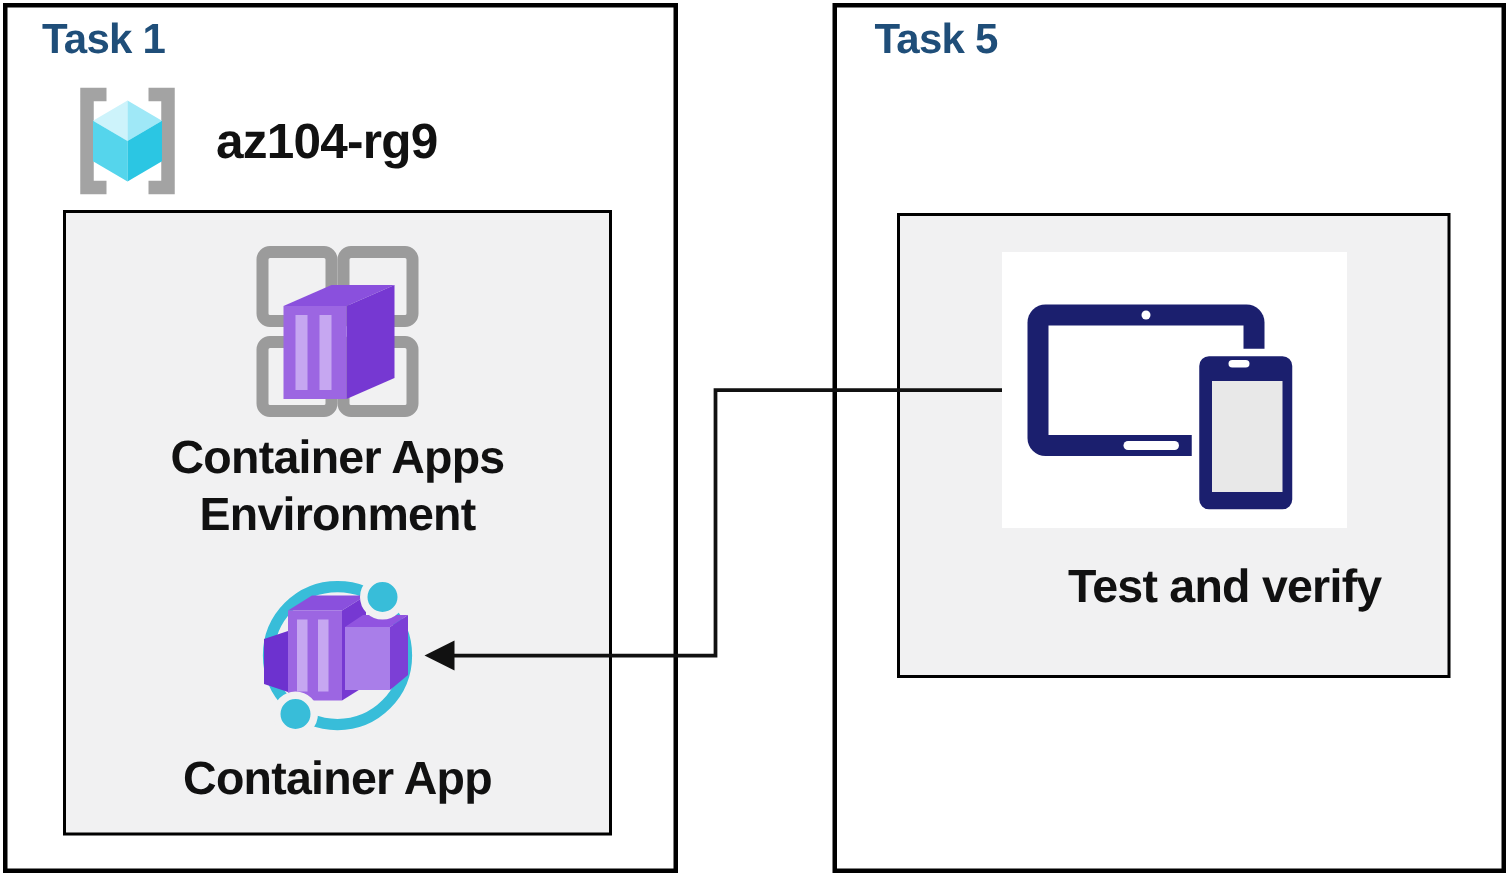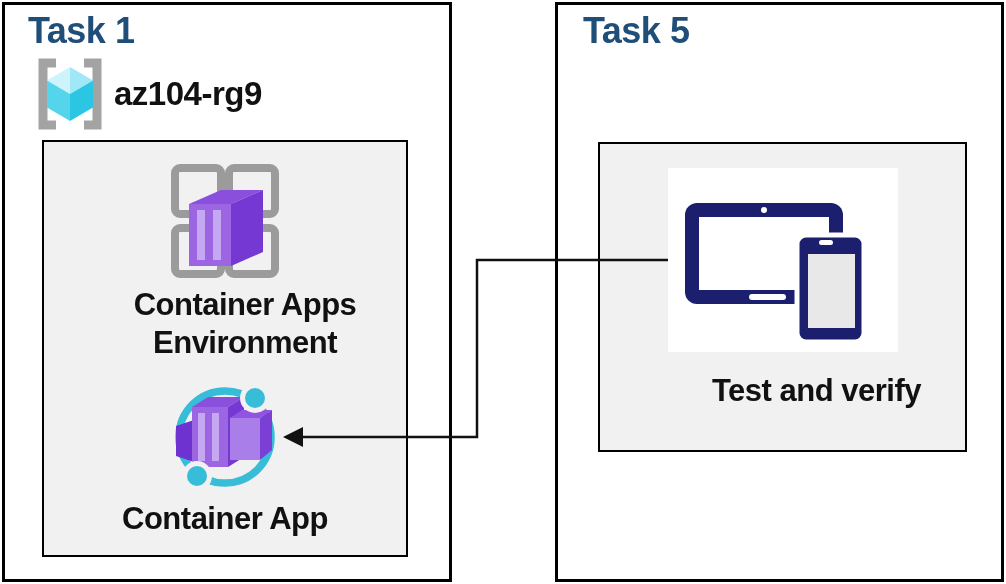--- a/index.html
+++ b/index.html
@@ -7,41 +7,41 @@
     position:relative;width:1006px;height:584px;background:var(--page-bg,#ffffff);
     font-family:"Liberation Sans",sans-serif;overflow:hidden;
   }
   .task-box{
     position:absolute;top:2px;height:580px;border:3px solid var(--border,#000);
     background:#fff;box-sizing:border-box;
   }
   .task-box.t1{left:2px;width:450px;}
   .task-box.t2{left:555px;width:449px;}
   .task-title{
-    position:absolute;margin:0;font-size:36px;font-weight:700;
+    position:absolute;margin:0;font-size:28px;font-weight:700;
     color:var(--title,#1f4e79);letter-spacing:-0.5px;
   }
   .title1{left:28px;top:10px;}
   .title2{left:583px;top:10px;}
-  .rg-row{position:absolute;left:26px;top:54px;display:flex;align-items:center;gap:0;text-align:right;}
+  .rg-row{position:absolute;left:41px;top:54px;display:flex;align-items:center;gap:15px;text-align:right;}
   .rg-name{font-size:33px;font-weight:700;color:var(--label,#111);letter-spacing:-0.5px;}
   .panel{
     position:absolute;border:2px solid var(--border,#000);
     background:var(--panel-fill,#f1f1f2);box-sizing:border-box;
   }
   .panel1{left:42px;top:140px;width:366px;height:417px;}
   .panel2{left:598px;top:142px;width:369px;height:310px;}
   .icon-abs{position:absolute;}
   .env-icon{left:161px;top:160px;}
   .app-icon{left:160px;top:377px;}
   .node-label{
     position:absolute;text-align:center;font-size:31px;font-weight:700;
     color:var(--label,#111);letter-spacing:-0.5px;line-height:1.23;
   }
-  .env-label{left:42px;top:286px;width:406px;}
+  .env-label{left:42px;top:286px;width:366px;}
   .env-label .inner{display:inline-block;max-width:300px;}
   .app-label{left:42px;top:500px;width:366px;}
   .test-label{left:598px;top:372px;width:437px;}
   .patch{position:absolute;left:668px;top:168px;width:230px;height:184px;background:#ffffff;}
   .connector{position:absolute;left:0;top:0;pointer-events:none;z-index:4;}
 </style>
 </head>
 <body>
 
 <div class="canvas">

